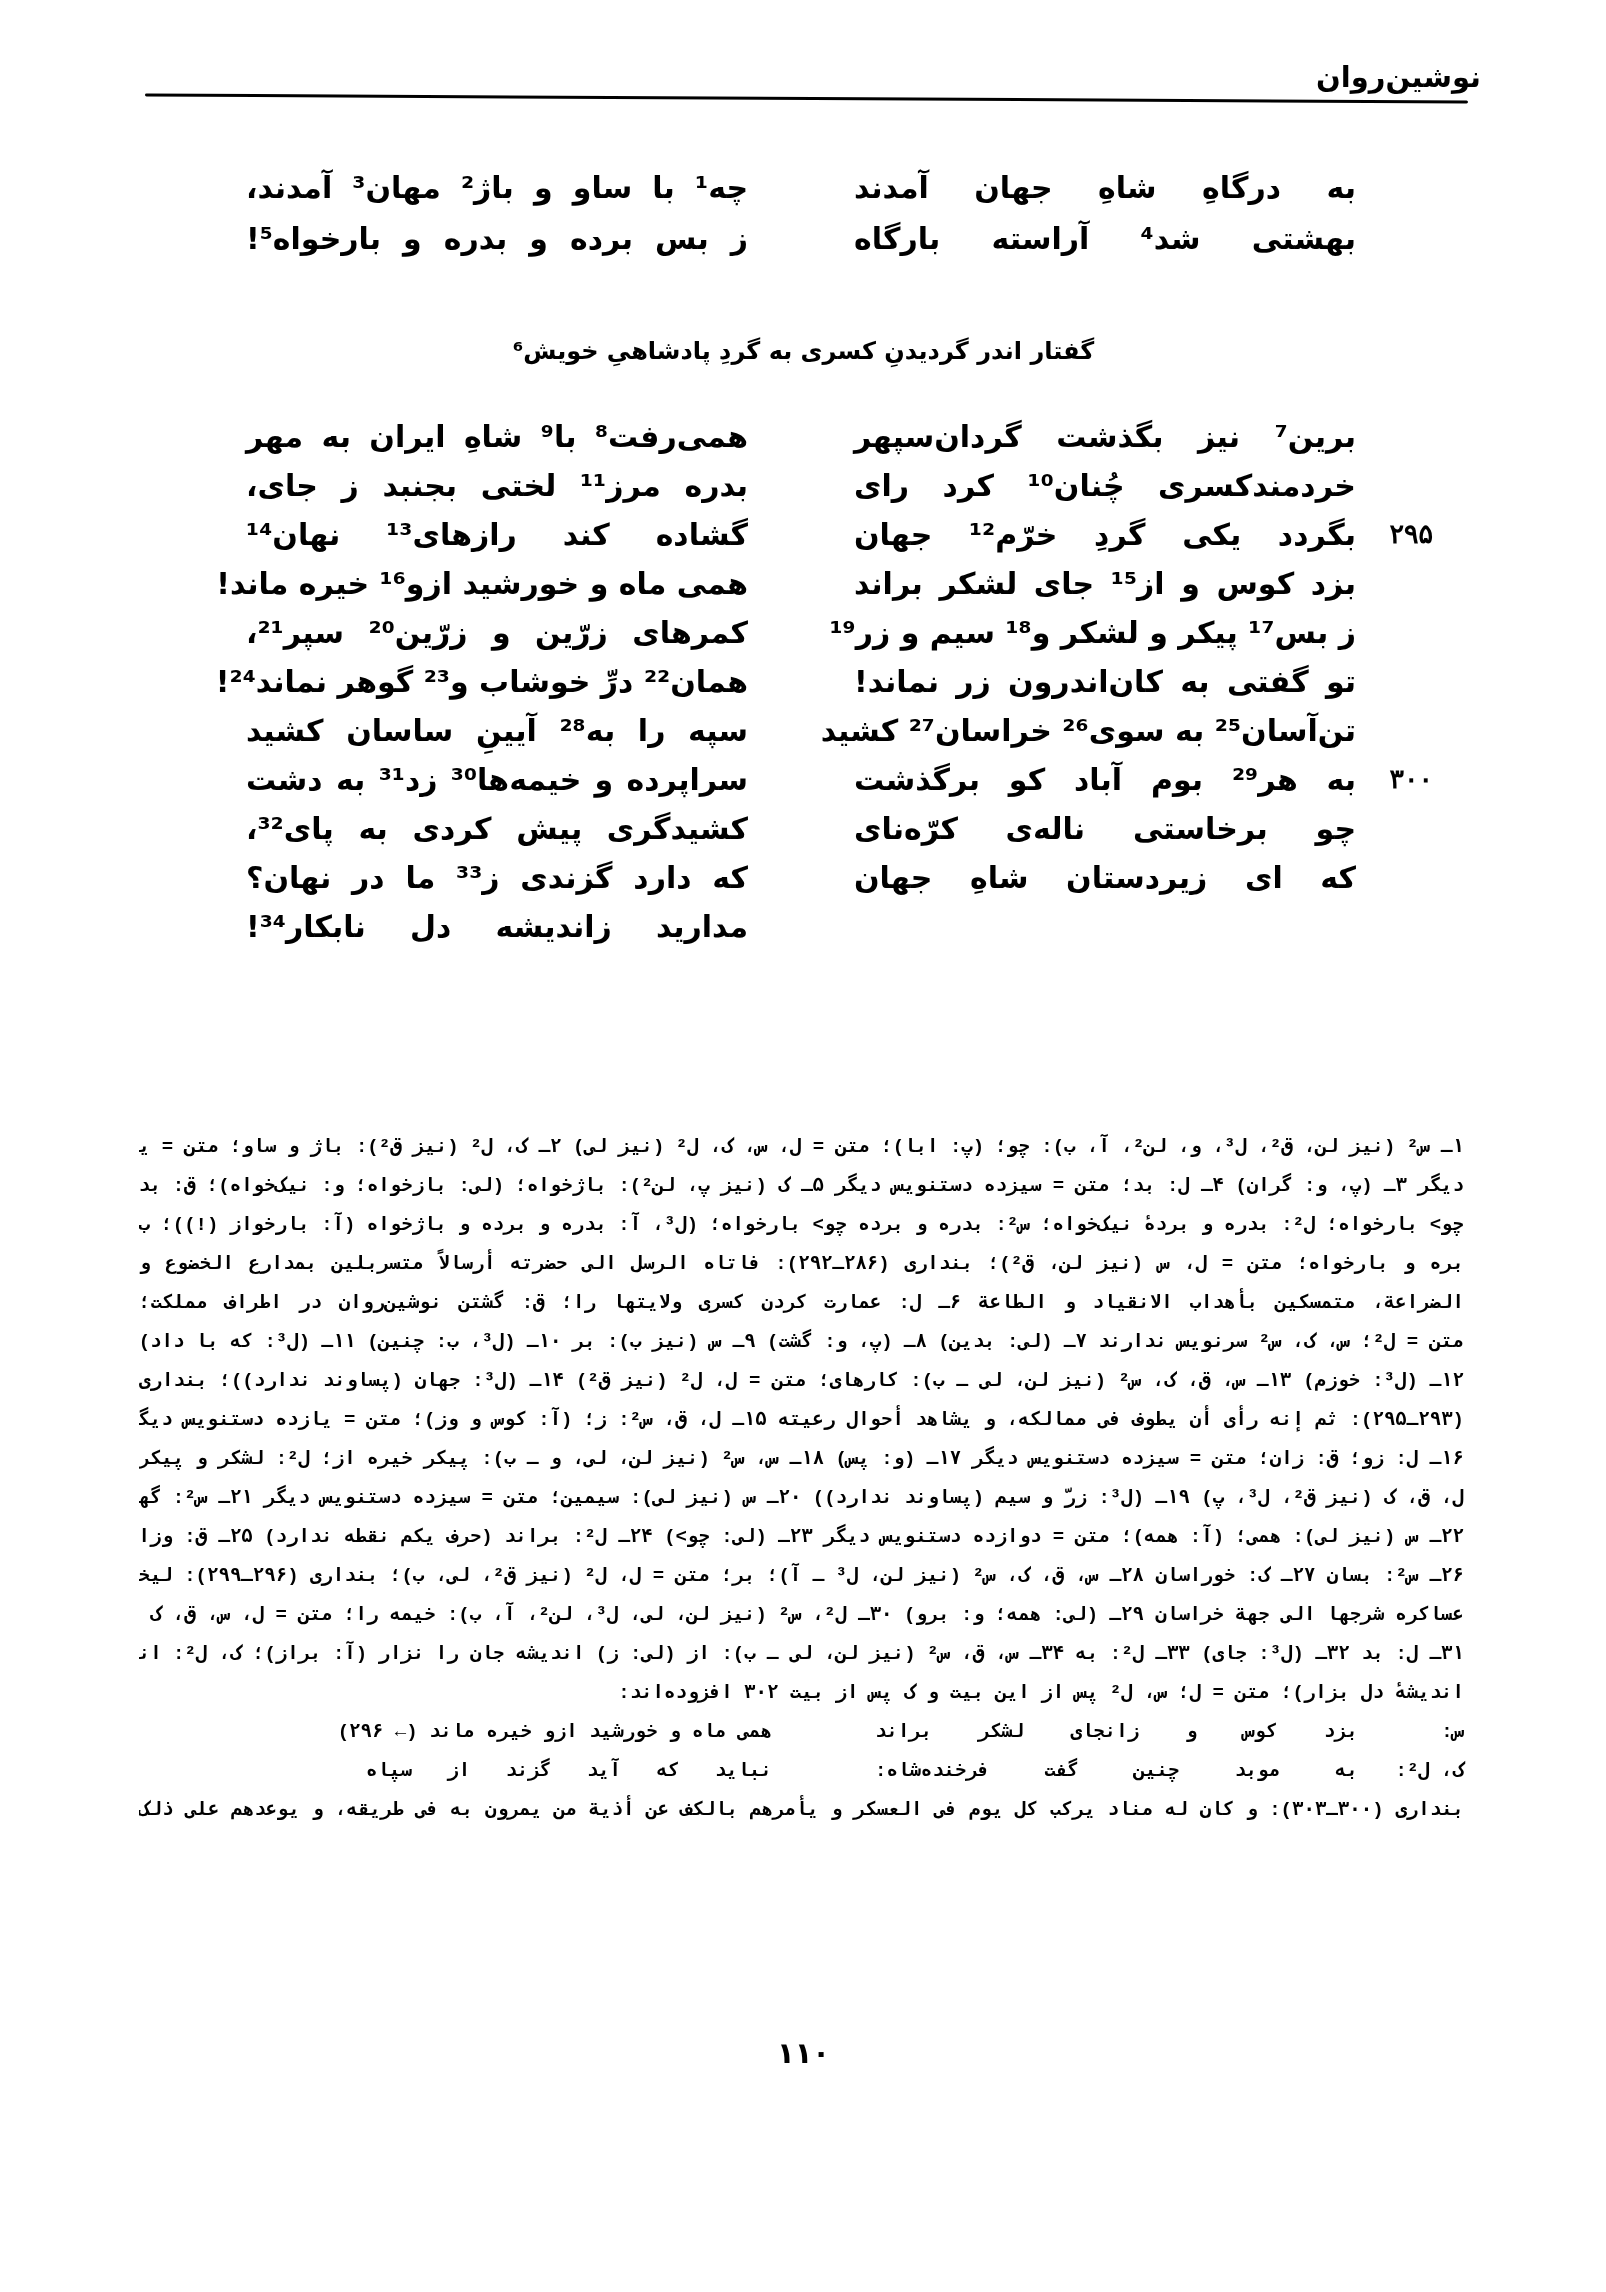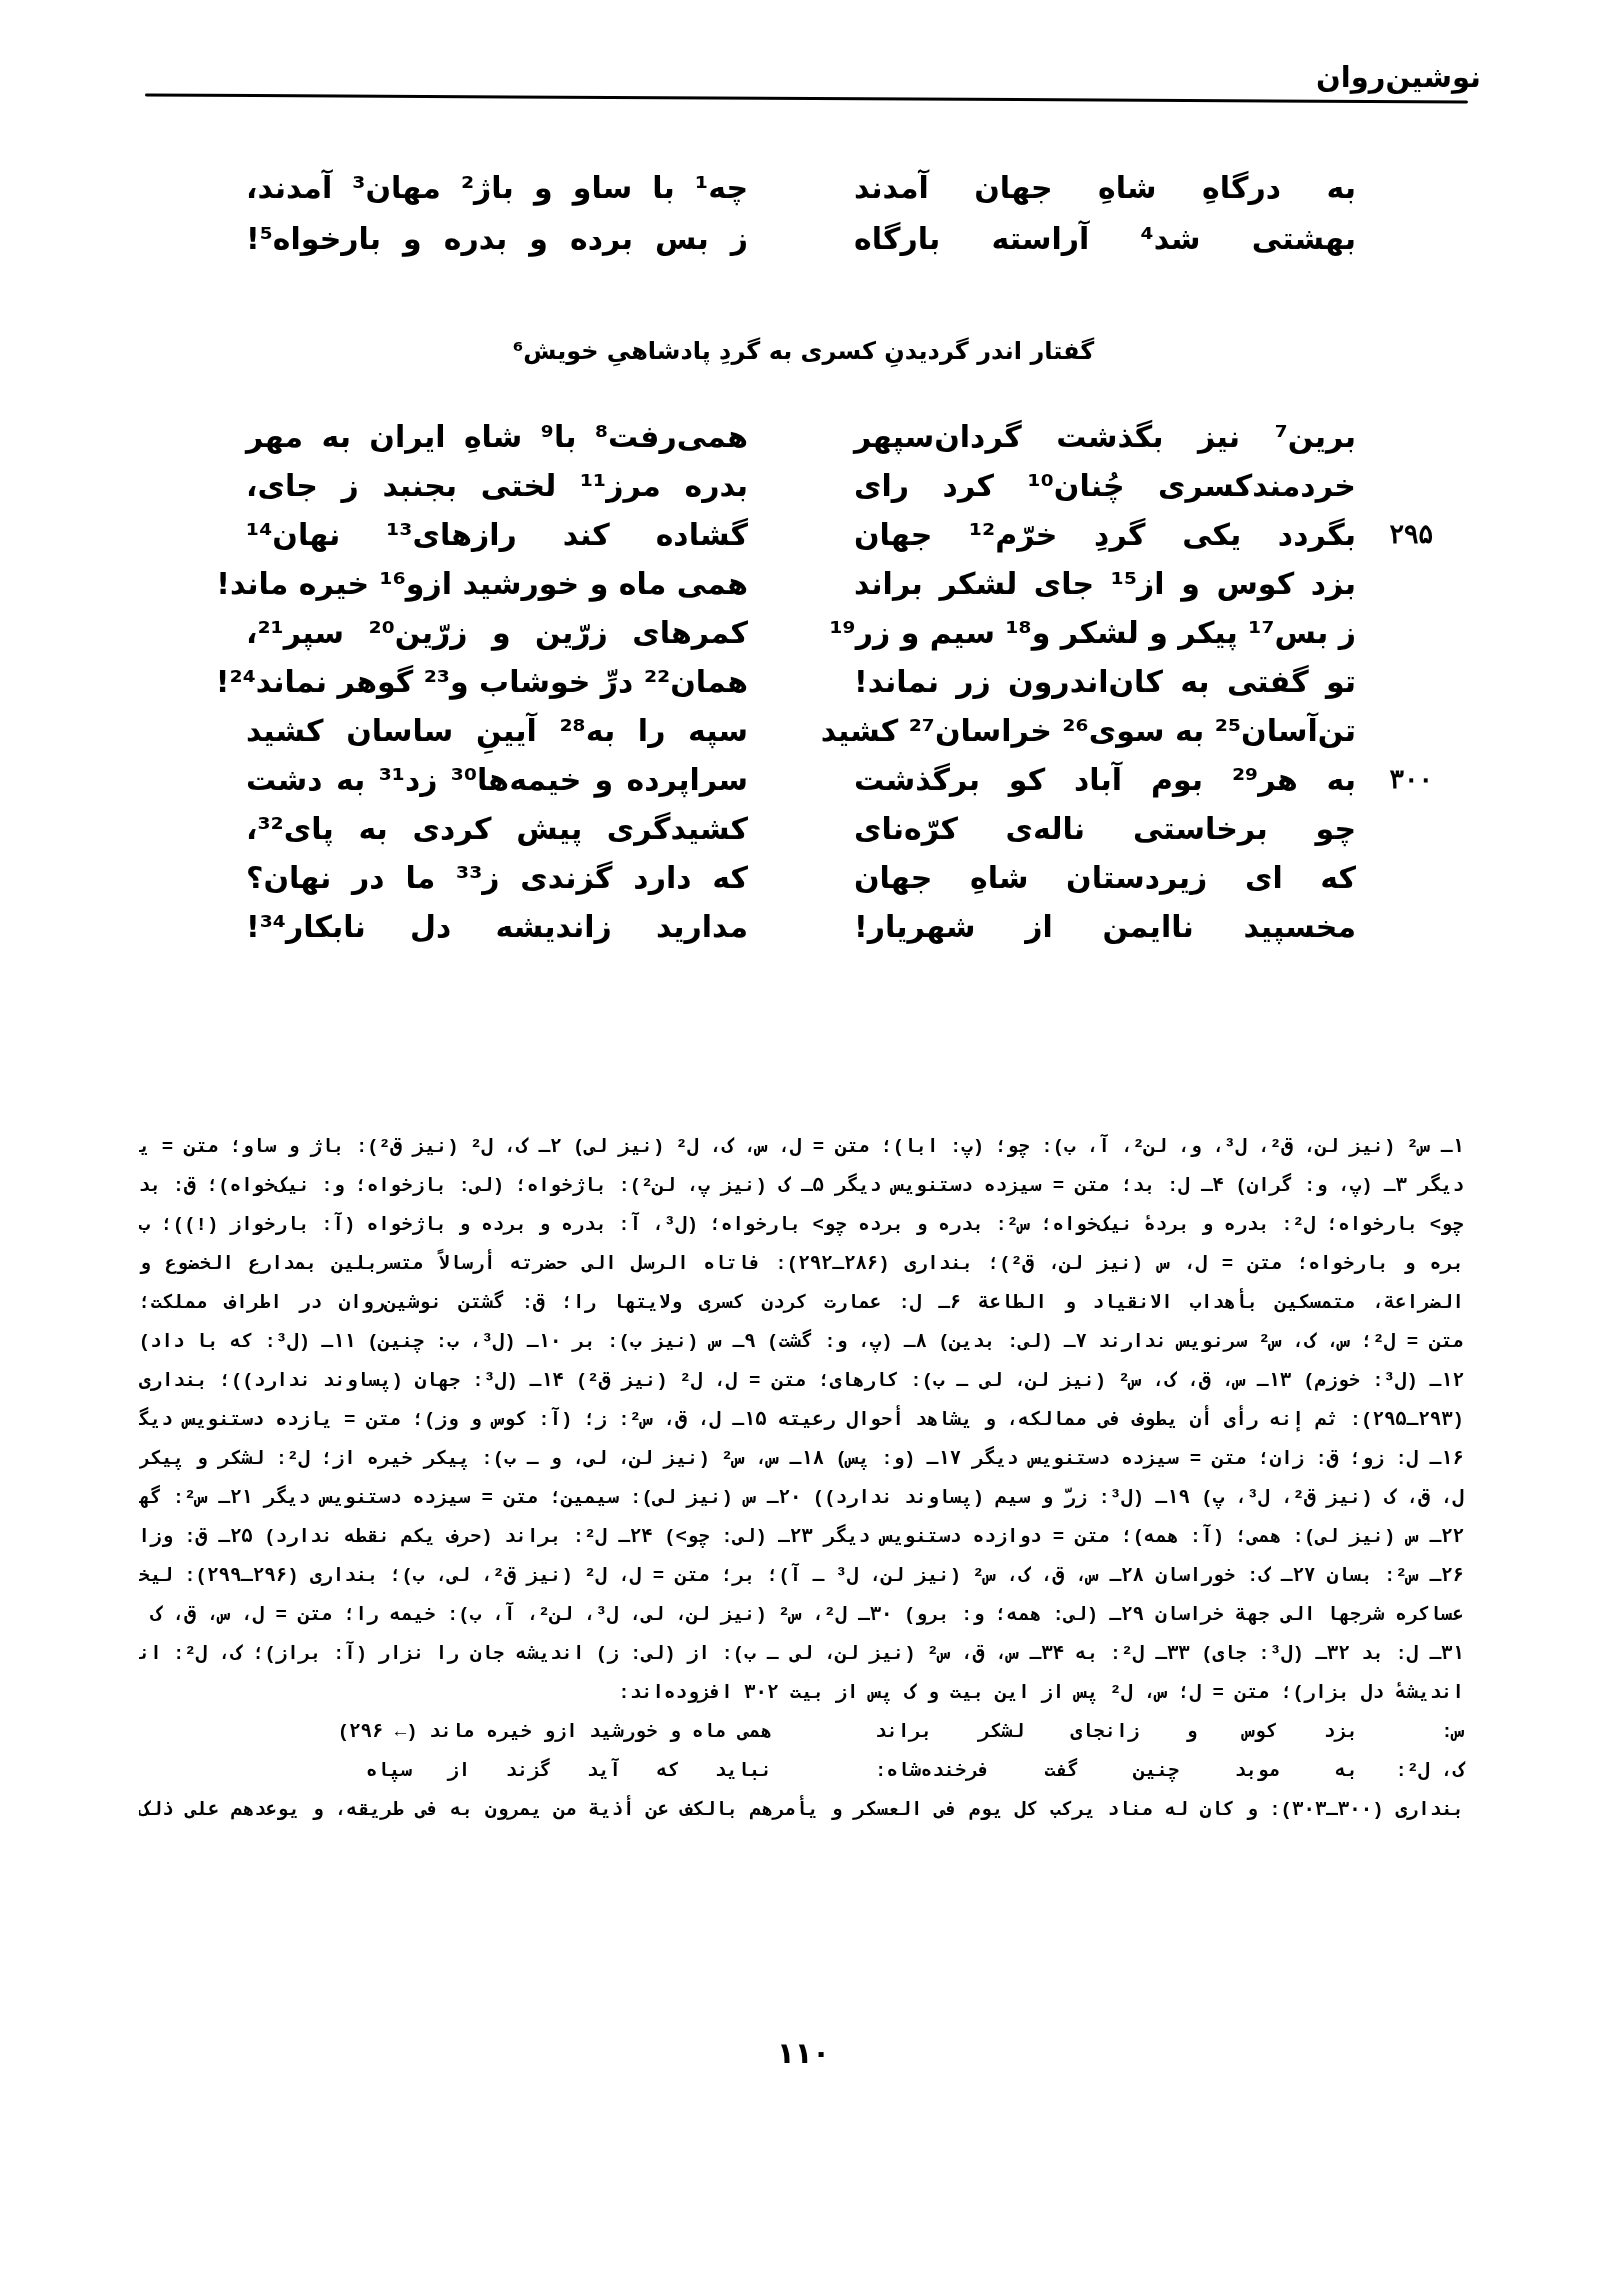--- a/index.html
+++ b/index.html
@@ -214,21 +214,20 @@
       <span class="hemistich first">چو برخاستی ناله‌ی کرّه‌نای</span>
       <span class="hemistich second">کشید‌گری پیش کردی به پای³²،</span>
     </div>
     <div class="couplet">
       <span class="verse-number"></span>
       <span class="hemistich first">که ای زیردستان شاهِ جهان</span>
       <span class="hemistich second">که دارد گزندی ز³³ ما در نهان؟</span>
     </div>
     <div class="couplet">
       <span class="verse-number"></span>
-      <span class="hemistich first">مخسپید ناایمن از شهریار!</span>
       <span class="hemistich second">مدارید زاندیشه دل نابکار³⁴!</span>
     </div>
   </div>
 
   <div class="footnotes">
     <span class="fn-line">۱ـ س² (نیز لن، ق²، ل³، و، لن²، آ، ب): چو؛ (پ: ابا)؛ متن = ل، س، ک، ل² (نیز لی) ۲ـ ک، ل² (نیز ق²): باژ و ساو؛ متن = یازده دستنویس</span>
     <span class="fn-line">دیگر ۳ـ (پ، و: گران) ۴ـ ل: بد؛ متن = سیزده دستنویس دیگر ۵ـ ک (نیز پ، لن²): باژخواه؛ (لی: بازخواه؛ و: نیک‌خواه)؛ ق: بدره</span>
     <span class="fn-line">چو&gt; بارخواه؛ ل²: بدره و بردهٔ نیک‌خواه؛ س²: بدره و برده چو&gt; بارخواه؛ (ل³، آ: بدره و برده و باژخواه (آ: بارخواز (!))؛ ب: برده و</span>
     <span class="fn-line">بره و بارخواه؛ متن = ل، س (نیز لن، ق²)؛ بنداری (۲۸۶ـ۲۹۲): فاتاه الرسل الی حضرته أرسالاً متسربلین بمدارع الخضوع و</span>
     <span class="fn-line">الضراعة، متمسکین بأهداب الانقیاد و الطاعة ۶ـ ل: عمارت کردن کسری ولایتها را؛ ق: گشتن نوشین‌روان در اطراف مملکت؛</span>

